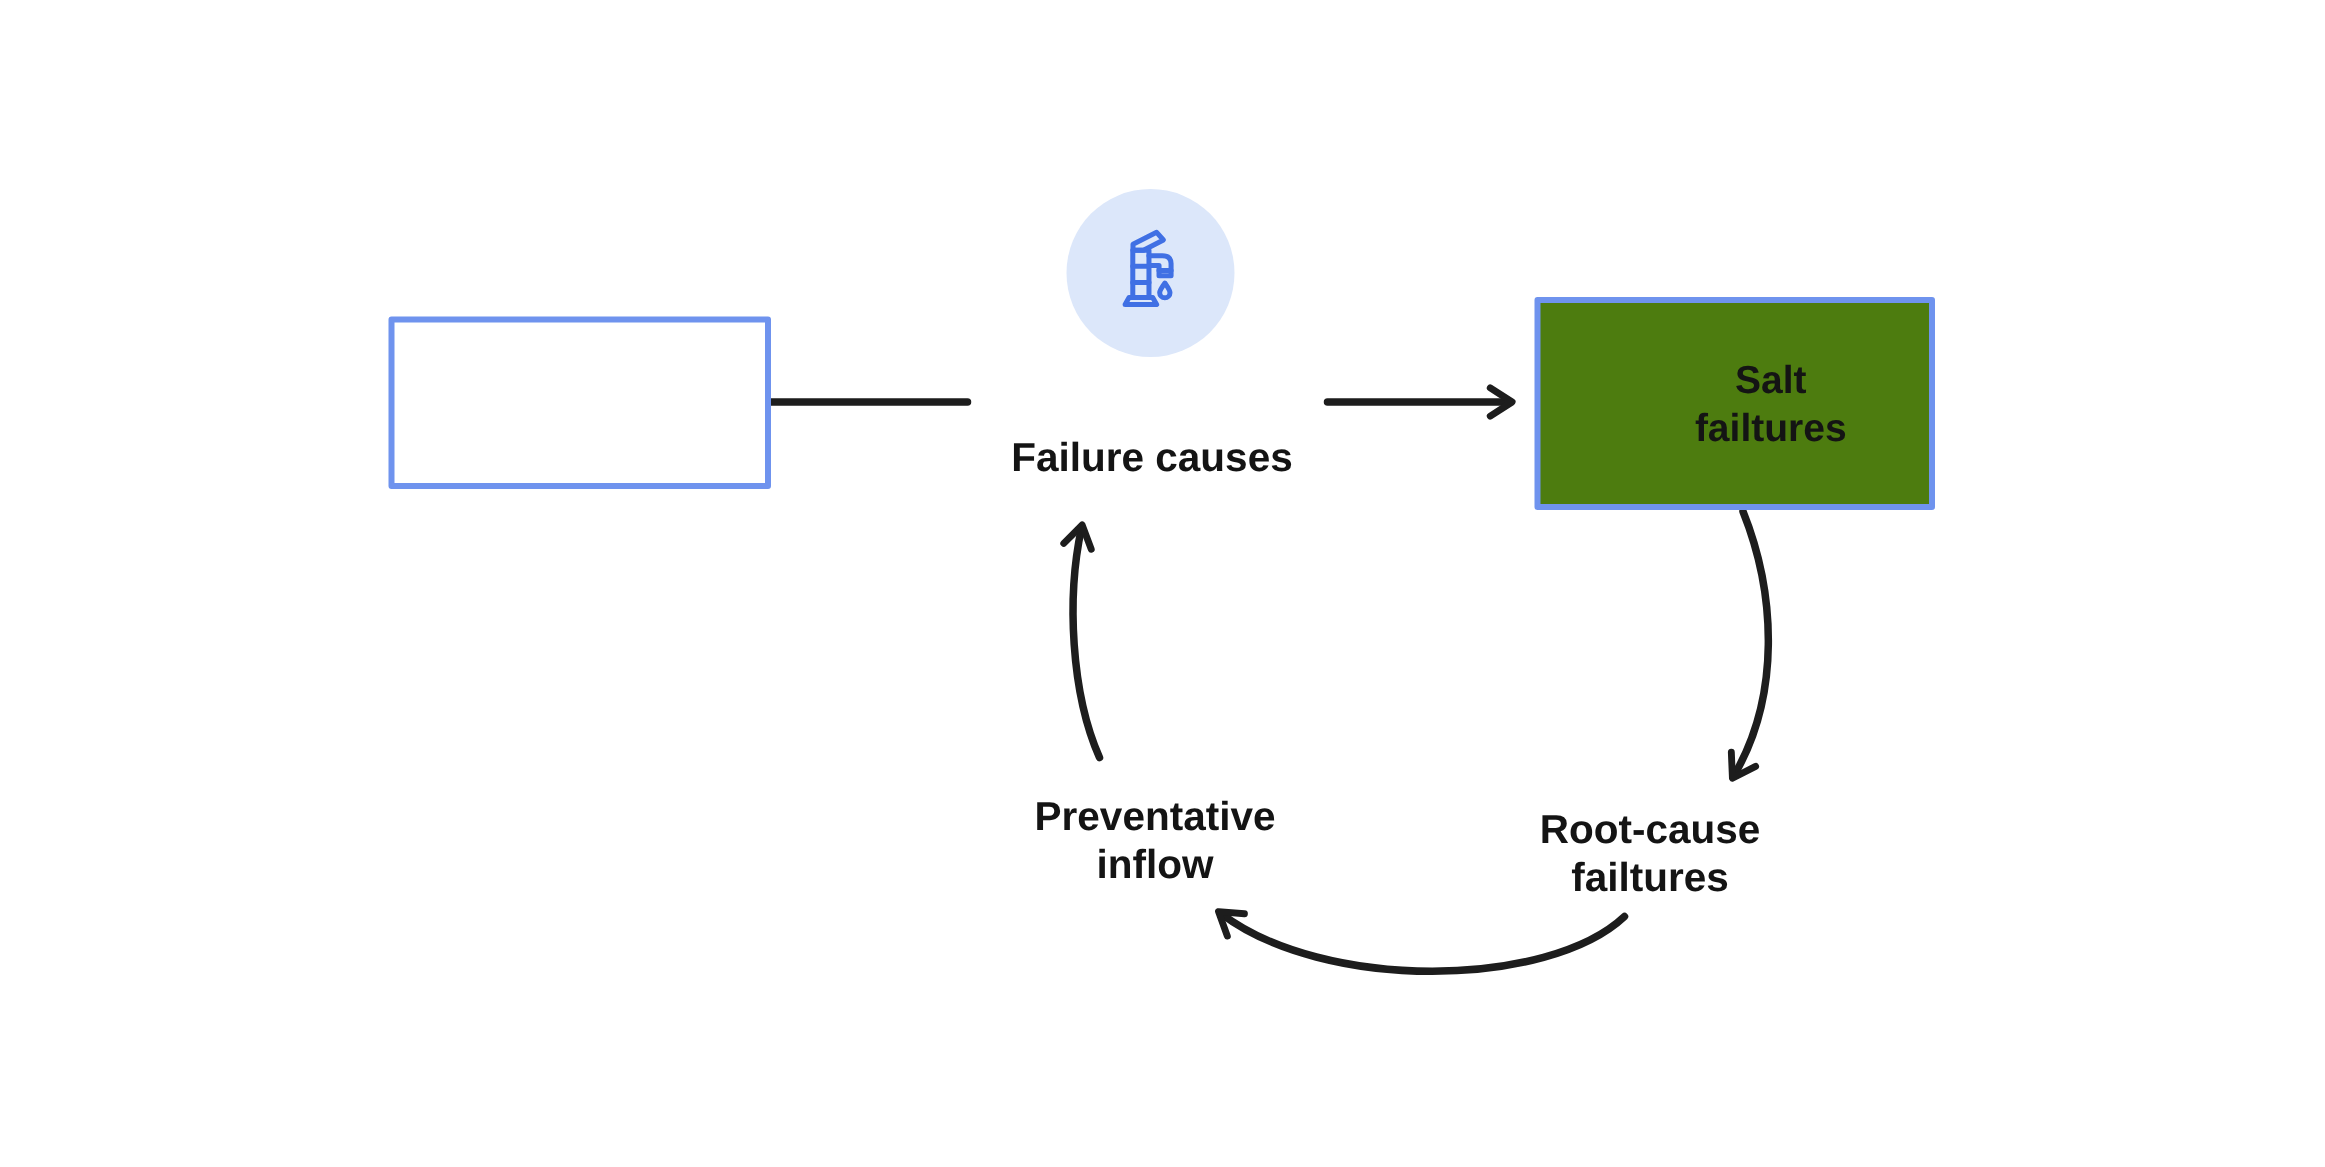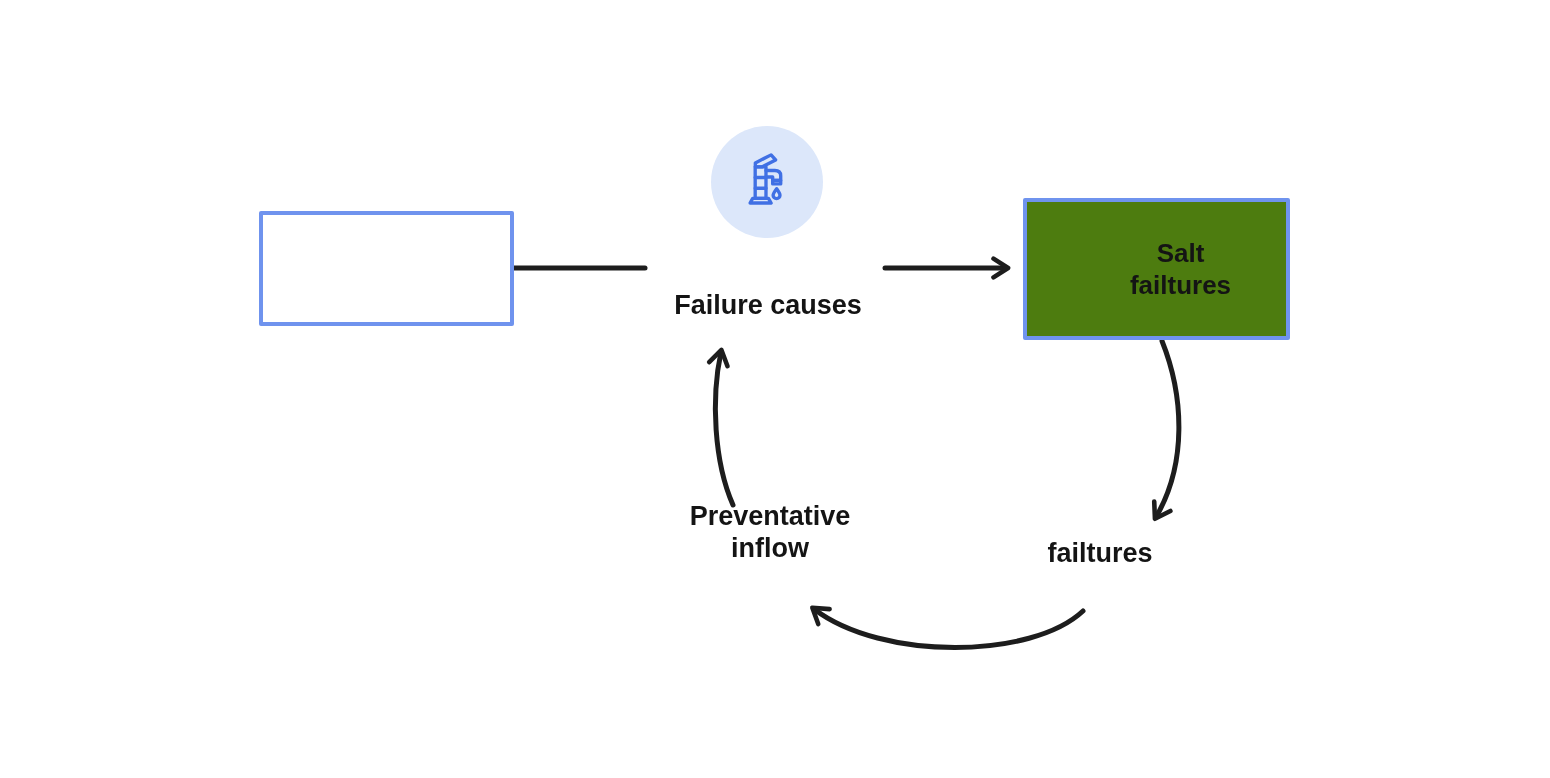--- a/index.html
+++ b/index.html
@@ -75,21 +75,21 @@
     position: absolute;
     text-align: center;
     font-weight: 700;
     font-size: 27px;
     line-height: 32px;
     color: #141414;
     z-index: 2;
   }
   .label span { display: block; }
   .label--failure     { left: 618px; top: 252px; width: 300px; margin-top: 37px; }
-  .label--preventative{ left: 640px; top: 500px; width: 260px; }
+  .label--preventative{ left: 640px; top: 528px; width: 260px; }
   .label--rootcause   { left: 970px; top: 537px; width: 260px; }
 </style>
 </head>
 <body>
 
 <div class="stage">
 
   <svg class="connectors" viewBox="0 0 1550 778" xmlns="http://www.w3.org/2000/svg">
     <defs>
       <marker id="arrowhead" viewBox="0 0 12 12" refX="9" refY="6" markerWidth="5" markerHeight="5" orient="auto-start-reverse">
@@ -130,20 +130,21 @@
   <div class="label label--failure">
     <span>Failure causes</span>
   </div>
 
   <div class="box box--salt">
     <span>Salt</span>
     <span>failtures</span>
   </div>
 
   <div class="label label--rootcause">
+    <span>Root-cause</span>
     <span>failtures</span>
   </div>
 
   <div class="label label--preventative">
     <span>Preventative</span>
     <span>inflow</span>
   </div>
 
 </div>
 

